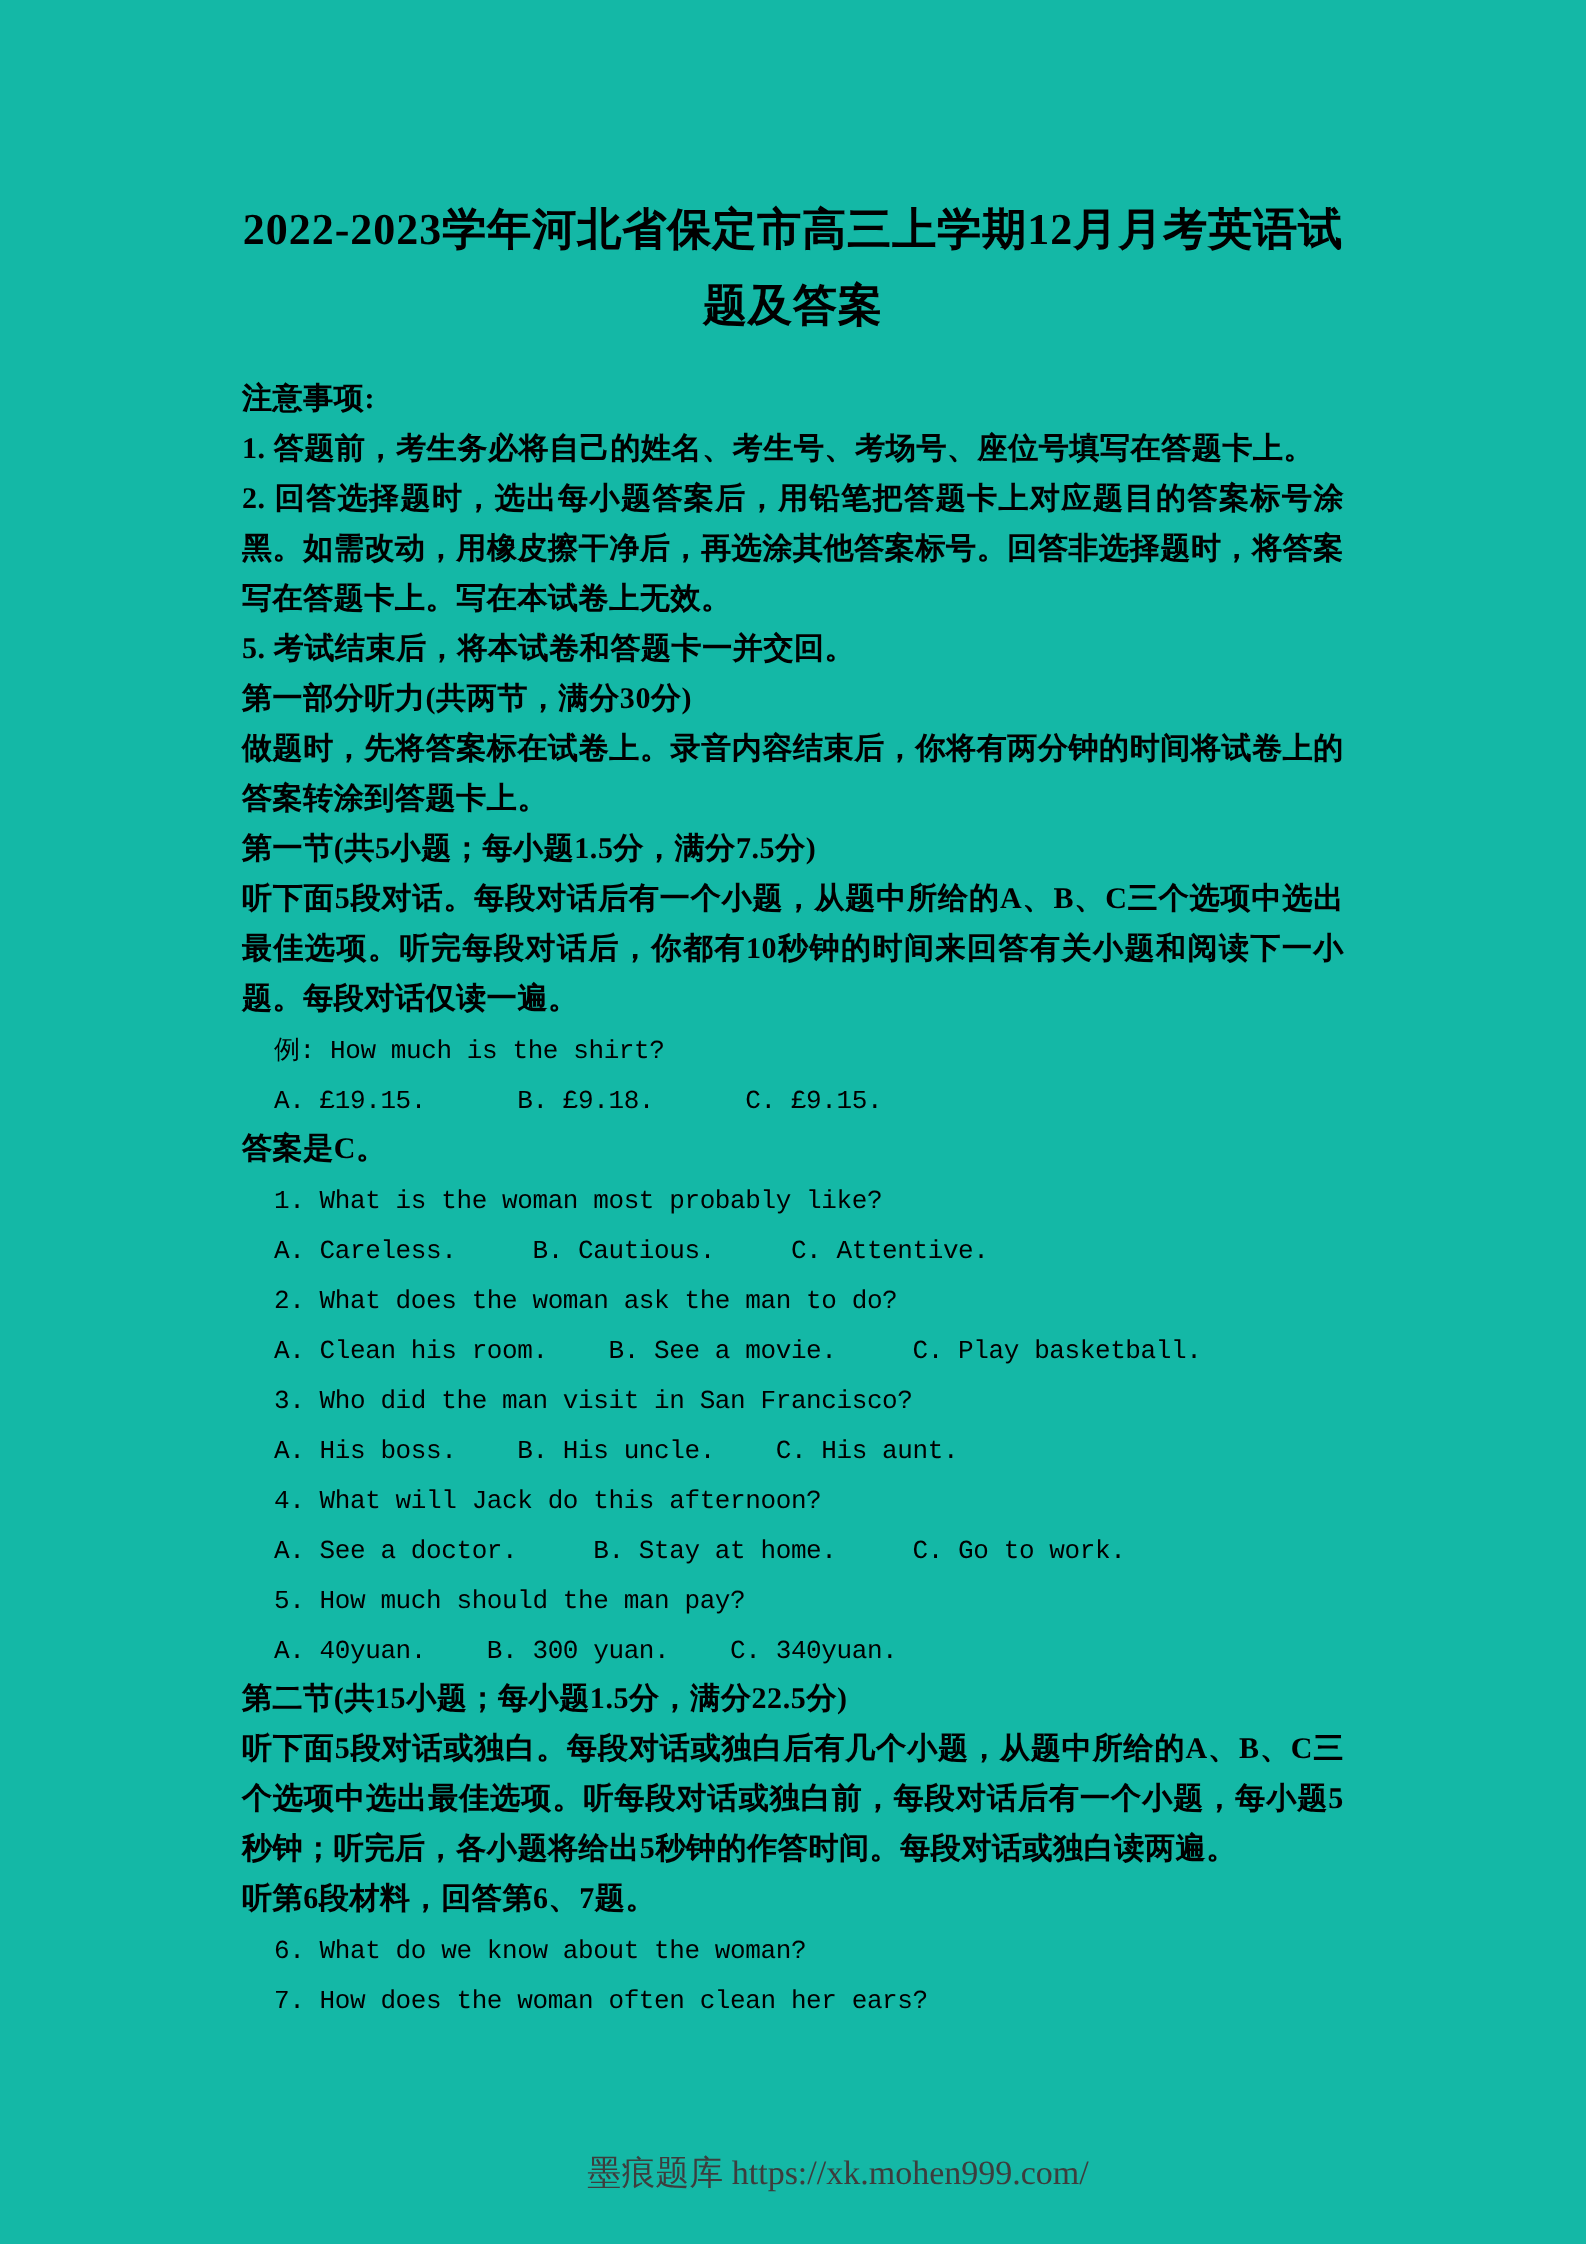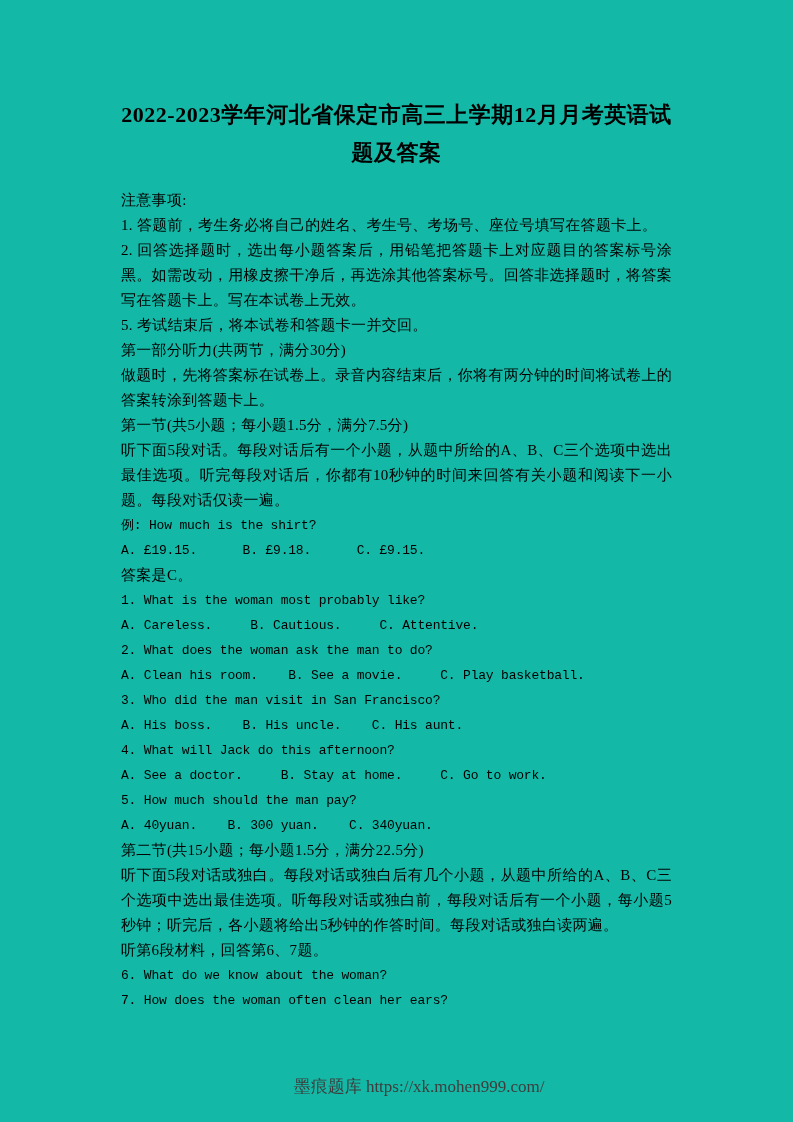--- a/index.html
+++ b/index.html
@@ -24,30 +24,31 @@
     text-align: center;
     margin-bottom: 16px;
     letter-spacing: 0.5px;
   }
   .content p {
     font-size: 15px;
     line-height: 25px;
     margin: 0;
   }
   .content p.cn {
-    font-weight: 400;
+    font-weight: 700;
     text-align: justify;
     letter-spacing: 0.3px;
   }
   .content p.en {
     font-family: "Liberation Mono", "DejaVu Sans Mono", monospace;
     font-size: 13px;
     font-weight: 400;
     white-space: pre-wrap;
     letter-spacing: -0.2px;
+    margin-left: 16px;
   }
   .footer {
     position: absolute;
     left: 0;
     right: 0;
     bottom: 24px;
     text-align: center;
     font-size: 17px;
     color: #3d3d3d;
     font-family: "Liberation Serif", "DejaVu Serif", serif;

